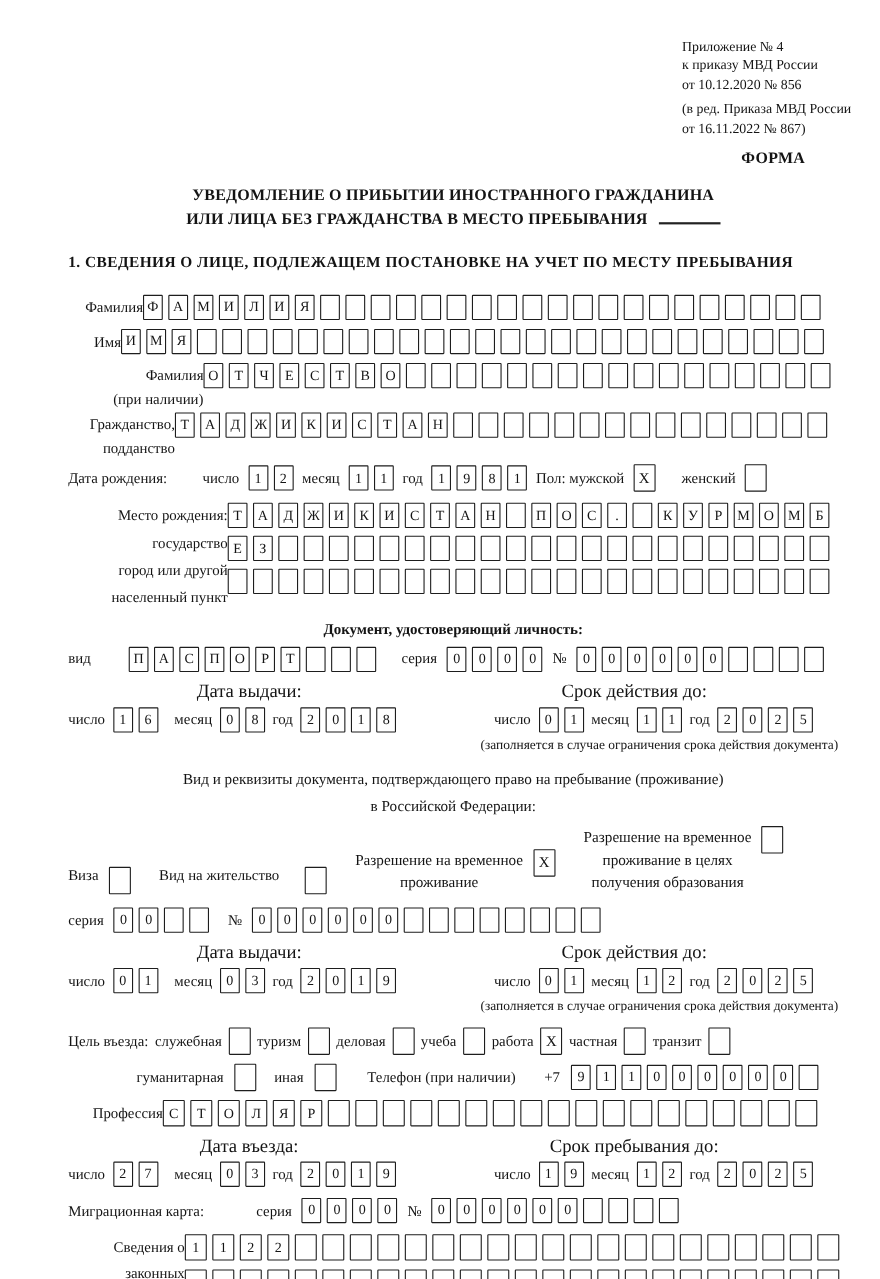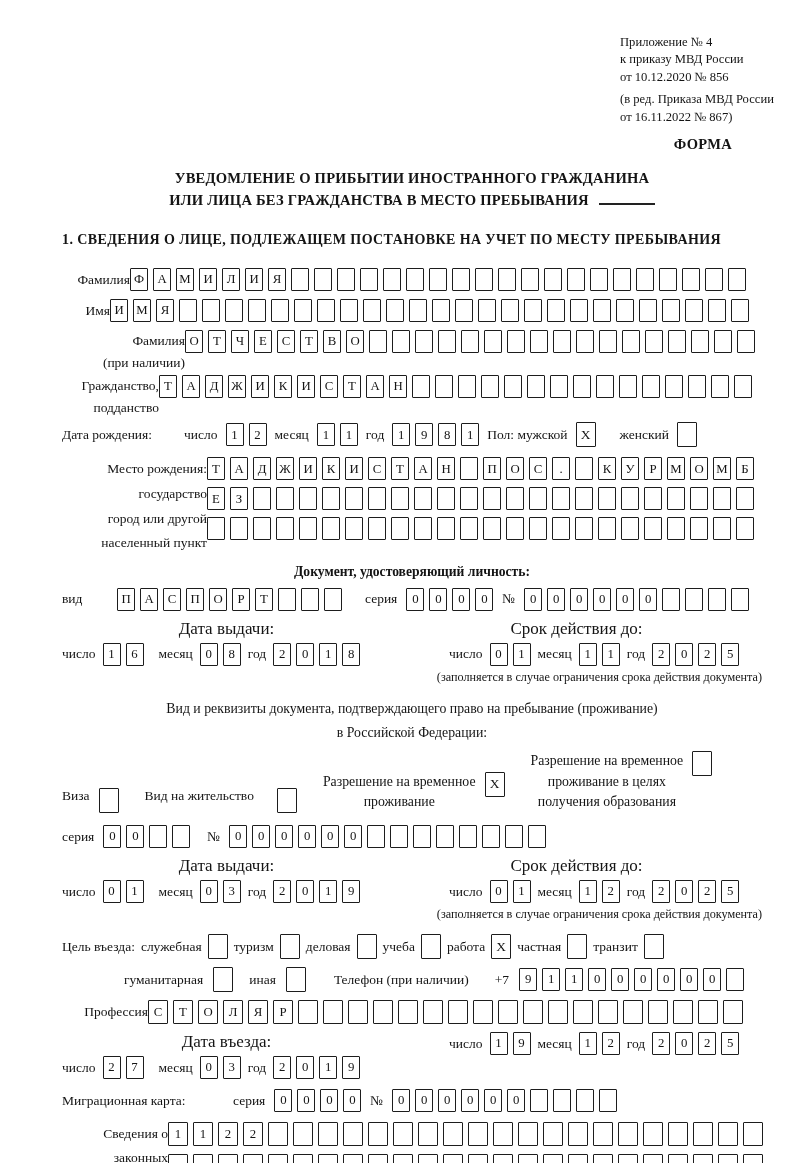--- a/index.html
+++ b/index.html
@@ -612,20 +612,21 @@
         <span>год</span>
         <span class="cells">
             <span class="cell">2</span>
             <span class="cell">0</span>
             <span class="cell">1</span>
             <span class="cell">9</span>
           </span>
       </div>
     </div>
     <div class="dcol-r">
+      <div class="dhead">Срок пребывания до:</div>
       <div class="drow">
         <span>число</span>
         <span class="cells">
             <span class="cell">1</span>
             <span class="cell">9</span>
           </span>
         <span>месяц</span>
         <span class="cells">
             <span class="cell">1</span>
             <span class="cell">2</span>

